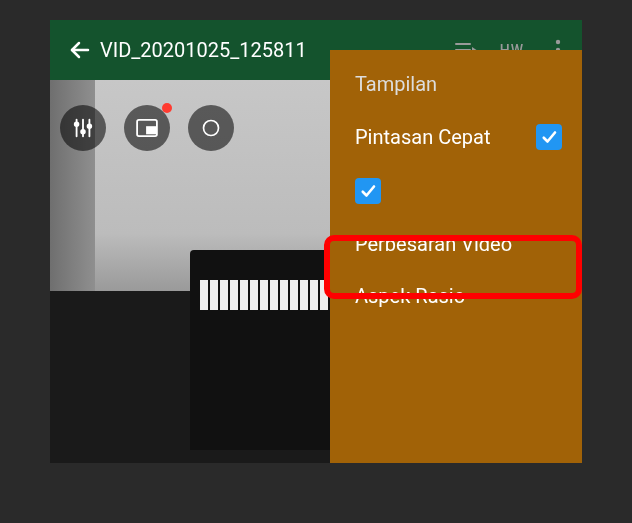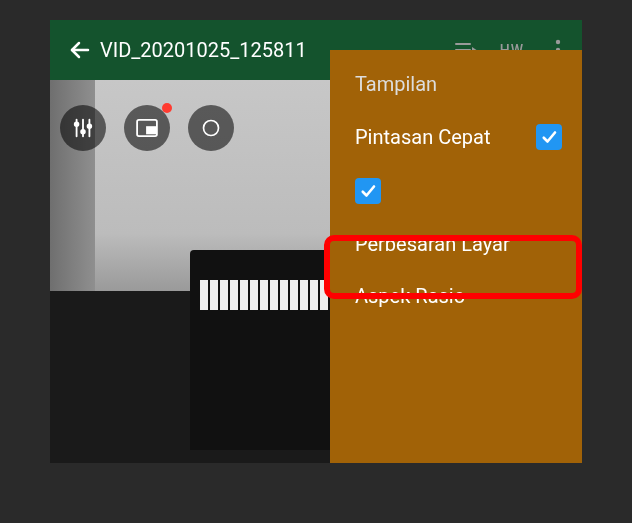--- a/index.html
+++ b/index.html
@@ -228,21 +228,21 @@
 
     <div class="menu-item">
       <span class="chk on">
         <svg width="18" height="18" viewBox="0 0 24 24" fill="none" stroke="#fff" stroke-width="3.5" stroke-linecap="round" stroke-linejoin="round">
             <polyline points="5 13 10 18 20 6"></polyline>
           </svg>
       </span>
     </div>
 
     <div class="menu-item">
-      <span>Perbesaran Layar</span>
+      <span>Perbesaran Video</span>
     </div>
 
     <div class="menu-item">
       <span>Aspek Rasio</span>
     </div>
 
   </div>
 
   <div class="highlight" style="left:274px; top:215px; width:258px; height:64px;"></div>
 </div>

